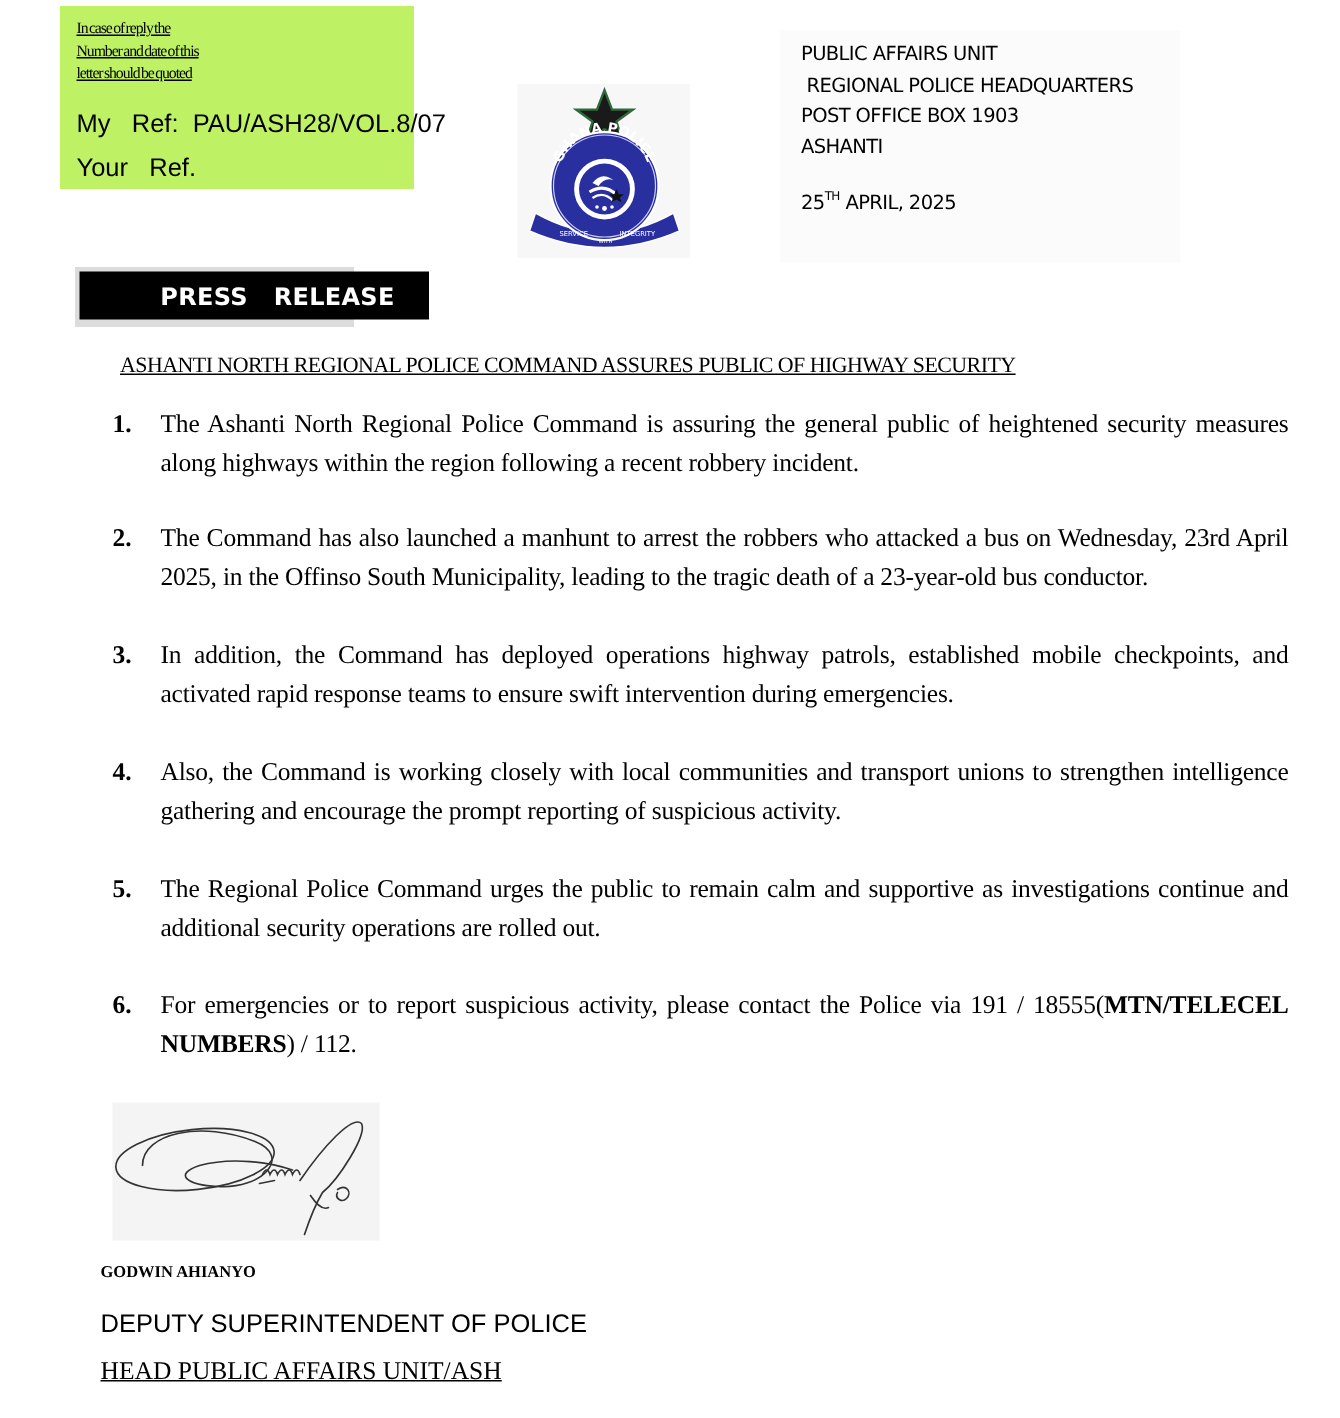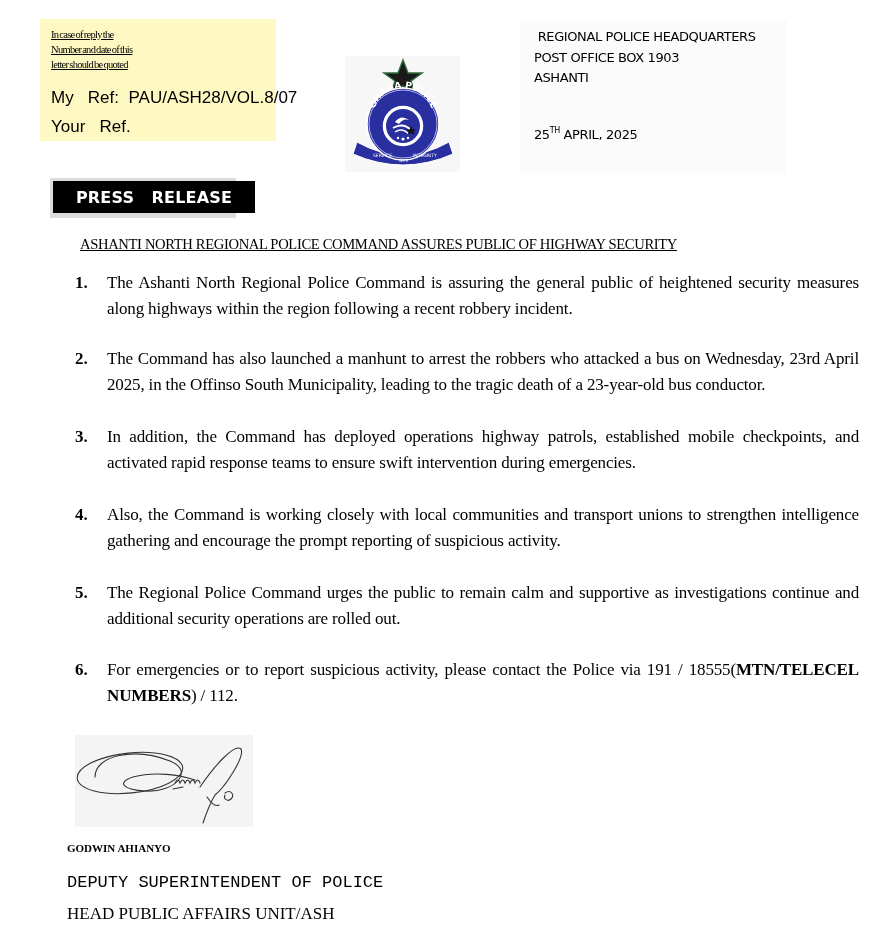--- a/index.html
+++ b/index.html
@@ -1,20 +1,20 @@
 <!DOCTYPE html>
 <html><head>
 <meta charset="utf-8">
 <style>
   html, body { margin: 0; padding: 0; background: #ffffff; }
   body { width: 893px; height: 945px; position: relative; overflow: hidden; color: #000; }
 
   .ref-box {
-    position: absolute; left: 40px; top: 19px; width: 236px; height: 122px;
-    background: #fef9c3;
+    position: absolute; left: 40px; top: 4px; width: 236px; height: 122px;
+    background: #bef264;
   }
   .ref-note {
     position: absolute; left: 11px; top: 8px;
     font-family: "Liberation Serif", serif; font-size: 10.5px; line-height: 15px;
     letter-spacing: -0.7px; text-decoration: underline; word-spacing: -1px;
   }
   .ref-note div { white-space: nowrap; }
   .ref-line {
     position: absolute; left: 11px;
     font-family: "Liberation Sans", sans-serif; font-size: 17px; white-space: pre;
@@ -46,20 +46,21 @@
   .pr-badge {
     position: absolute; left: 50px; top: 178px; width: 186px; height: 40px;
     background: #dcdcdc;
   }
   .pr-inner {
     position: absolute; left: 3px; top: 3px; width: 202px; height: 32px;
     background: #000; color: #fff;
     font-family: "DejaVu Sans", sans-serif; font-weight: bold; font-size: 16px;
     display: flex; align-items: center; justify-content: center; white-space: pre;
     letter-spacing: 0.2px;
+    padding-left: 31px;
   }
 
   .headline {
     position: absolute; left: 80px; top: 236px; width: 760px;
     font-family: "Liberation Serif", serif; font-weight: normal; font-size: 14.6px;
     text-decoration: underline; letter-spacing: -0.35px; white-space: nowrap;
   }
 
   .para {
     position: absolute; left: 75px; width: 784px;
@@ -83,25 +84,25 @@
   .signature {
     position: absolute; left: 75px; top: 735px; width: 178px; height: 92px;
     background: #f4f4f4;
   }
   .sig-name {
     position: absolute; left: 67px; top: 842px;
     font-family: "Liberation Serif", serif; font-weight: bold; font-size: 11px;
   }
   .sig-rank {
     position: absolute; left: 67px; top: 873px;
-    font-family: Liberation Mono, monospace; font-size: 17px;
+    font-family: Liberation Sans, sans-serif; font-size: 17px;
   }
   .sig-unit {
     position: absolute; left: 67px; top: 904px;
-    font-family: "Liberation Serif", serif; font-size: 17px;
+    font-family: "Liberation Serif", serif; font-size: 17px; text-decoration: underline;
   }
 </style>
 </head>
 <body>
 
 <div class="ref-box">
   <div class="ref-note">
     <div>In case  of reply the</div>
     <div>Number and date of this</div>
     <div>letter  should  be quoted</div>
@@ -139,20 +140,21 @@
       <textPath href="#ringArc" startOffset="50%" text-anchor="middle">GHANA POLICE</textPath>
     </text>
     <text x="28" y="101" font-family="DejaVu Sans, sans-serif" font-size="4.5" fill="#ffffff">SERVICE</text>
     <text x="54" y="106" font-family="DejaVu Sans, sans-serif" font-size="3.5" fill="#ffffff">WITH</text>
     <text x="68" y="101" font-family="DejaVu Sans, sans-serif" font-size="4.5" fill="#ffffff">INTEGRITY</text>
   </svg>
 </div>
 
 <div class="addr-box">
   <div class="addr-lines">
+    <div>PUBLIC AFFAIRS UNIT</div>
     <div> REGIONAL POLICE HEADQUARTERS</div>
     <div>POST OFFICE BOX 1903</div>
     <div>ASHANTI</div>
   </div>
   <div class="addr-date"><span>25</span><sup>TH</sup><span> APRIL, 2025</span></div>
 </div>
 
 <div class="pr-badge">
   <div class="pr-inner">PRESS   RELEASE</div>
 </div>

